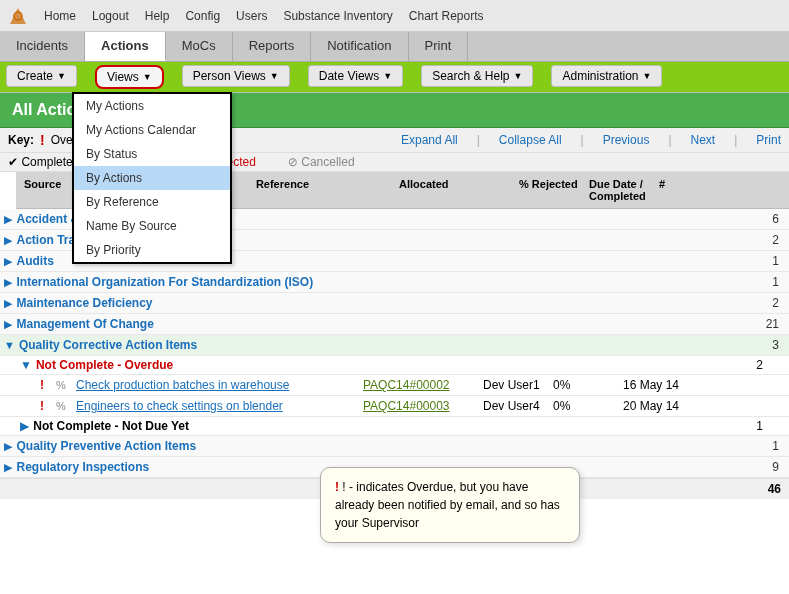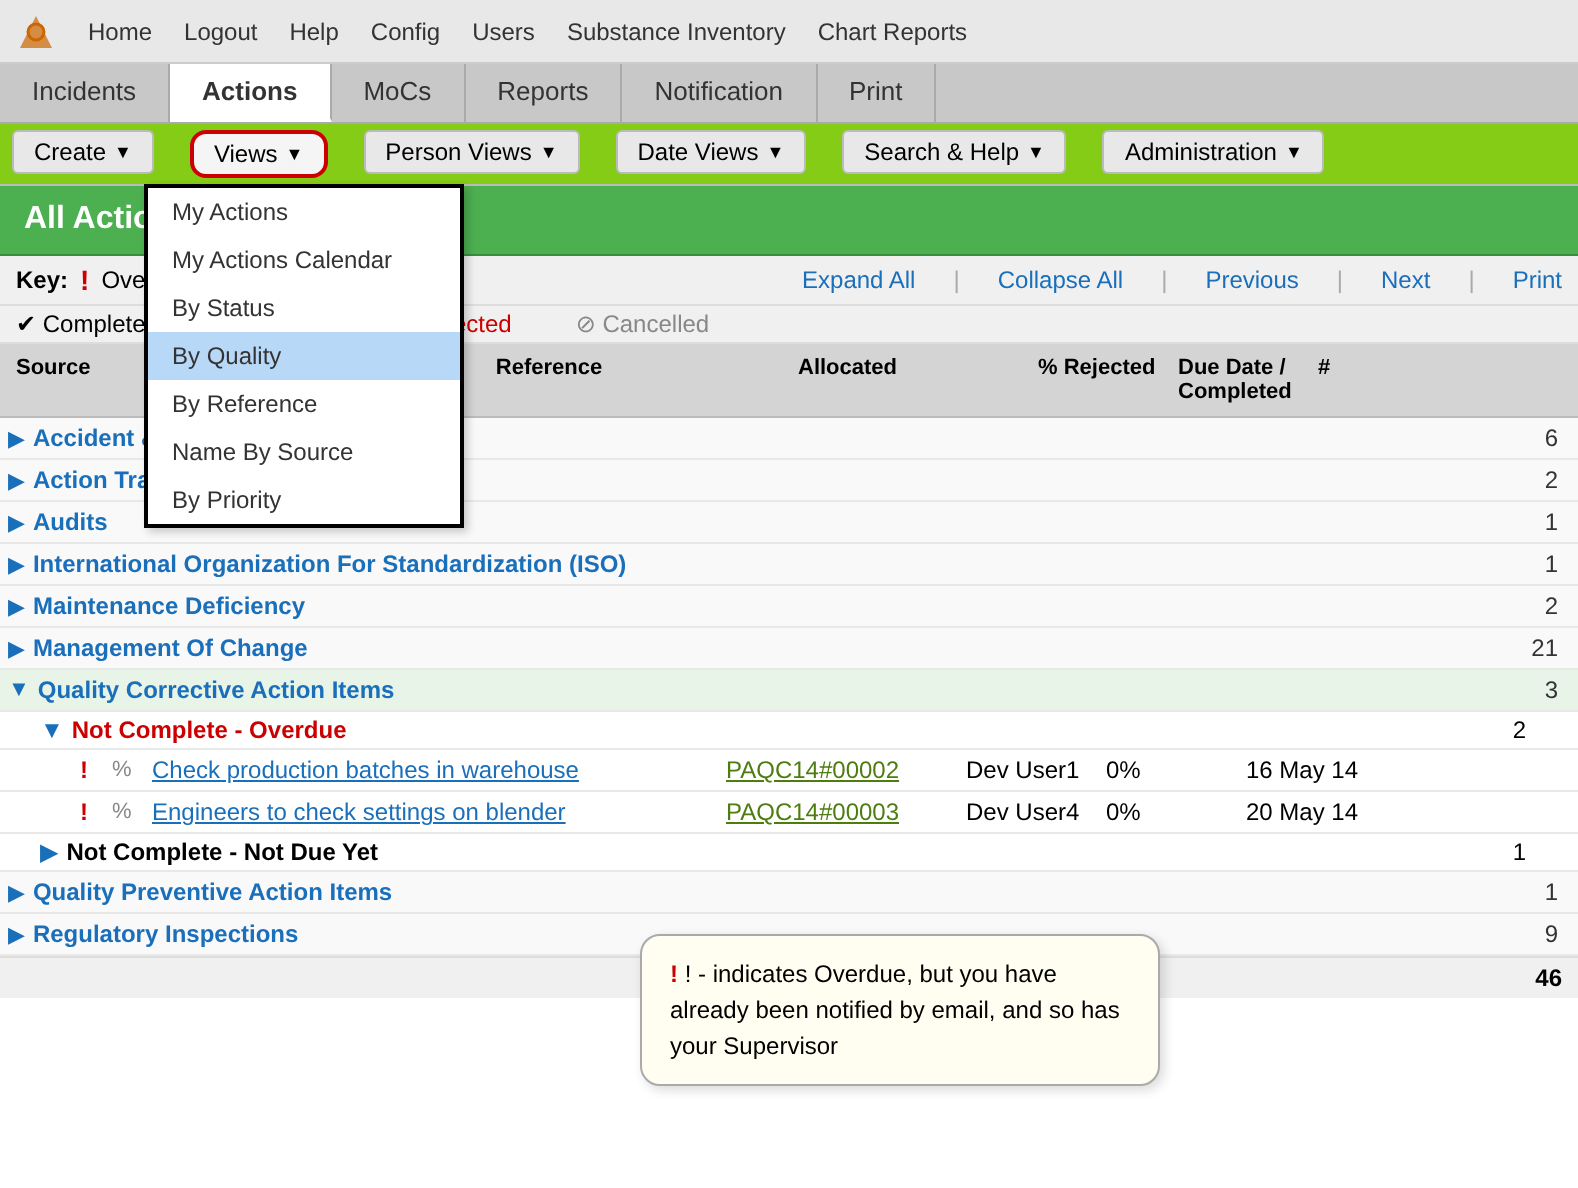--- a/index.html
+++ b/index.html
@@ -30,21 +30,21 @@
 
     
     .key-bar { background: #f0f0f0; border-bottom: 1px solid #ddd; padding: 4px 8px; display: flex; align-items: center; gap: 6px; font-size: 12px; }
     .key-label { font-weight: bold; }
     .icon-overdue { color: #cc0000; font-weight: bold; font-size: 14px; }
     .action-links { margin-left: auto; display: flex; gap: 19px; }
     .action-link { color: #1a6fbb; text-decoration: none; cursor: pointer; font-size: 12px; }
     .pipe { color: #aaa; }
 
     
-    .table-header { display: grid; grid-template-columns: 120px 30px 1fr 120px 70px 70px 100px 30px; background: #d4d4d4; border-bottom: 1px solid #bbb; padding: 4px 4px; font-weight: bold; font-size: 11px; }
+    .table-header { display: grid; grid-template-columns: 120px 30px 1fr 120px 70px 70px 100px 30px; background: #d4d4d4; border-bottom: 1px solid #bbb; padding: 4px 4px; font-weight: bold; font-size: 11px; margin-left: 16px; }
     .th { padding: 2px 4px; }
 
     
     .table-body { overflow-y: auto; height: calc(594px - 200px); }
 
     .source-row { display: flex; align-items: center; padding: 3px 4px; border-bottom: 1px solid #e8e8e8; background: #f9f9f9; }
     .source-row .toggle { color: #1a6fbb; margin-right: 4px; font-size: 11px; cursor: pointer; }
     .source-row .source-name { font-weight: bold; color: #1a6fbb; font-size: 12px; flex: 1; }
     .source-row .count { color: #333; font-size: 12px; width: 30px; text-align: right; padding-right: 6px; }
 
@@ -123,21 +123,21 @@
   </button>
   <button class="sub-nav-btn">
     <span>Administration</span>
     <span class="arrow">▼</span>
   </button>
 
   <div class="dropdown-menu">
     <div class="dropdown-item">My Actions</div>
     <div class="dropdown-item">My Actions Calendar</div>
     <div class="dropdown-item">By Status</div>
-    <div class="dropdown-item selected">By Quality</div>
+    <div class="dropdown-item selected">By Actions</div>
     <div class="dropdown-item">By Reference</div>
     <div class="dropdown-item">Name By Source</div>
     <div class="dropdown-item">By Priority</div>
   </div>
 
 </div>
 
 <div class="page-header">
   <span>All Actions by Source</span>
 </div>

